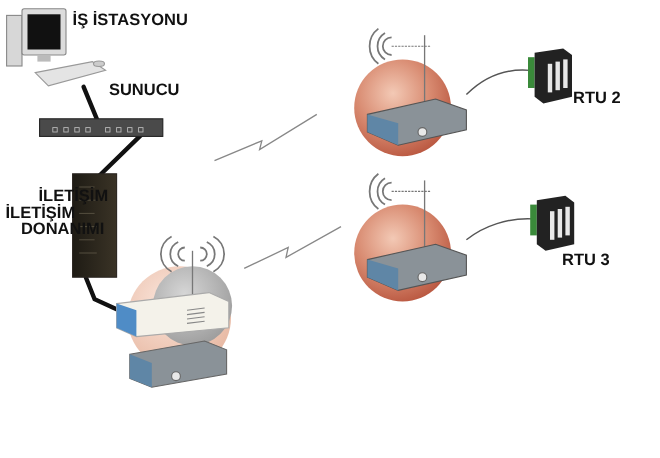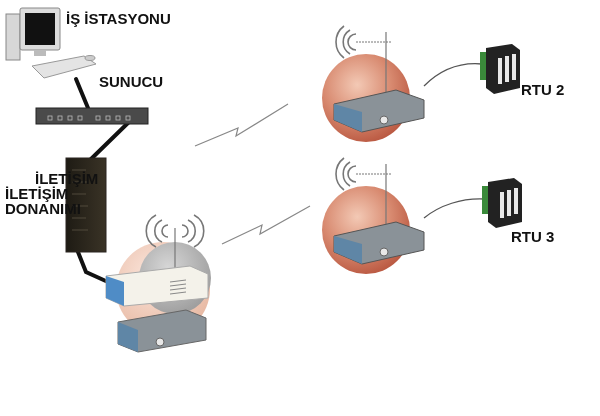--- a/index.html
+++ b/index.html
@@ -154,15 +154,15 @@
         <rect x="507" y="190" width="4" height="26"></rect>
         <rect x="514" y="188" width="4" height="26"></rect>
     </g>
   </g>
 </svg>
 
 <div class="lbl" style="left:66px;top:11px;">İŞ İSTASYONU</div>
 <div class="lbl" style="left:99px;top:74px;">SUNUCU</div>
 <div class="lbl" style="left:12px;top:171px;padding-left:23px;">İLETİŞİM</div>
 <div class="lbl" style="left:5px;top:186px;">İLETİŞİM</div>
-<div class="lbl" style="left:5px;top:201px;">DONANIMI</div>
+<div class="lbl" style="left:19px;top:201px;">DONANIMI</div>
 <div class="lbl" style="left:521px;top:82px;">RTU 2</div>
 <div class="lbl" style="left:511px;top:229px;">RTU 3</div>
 
 </body></html>

